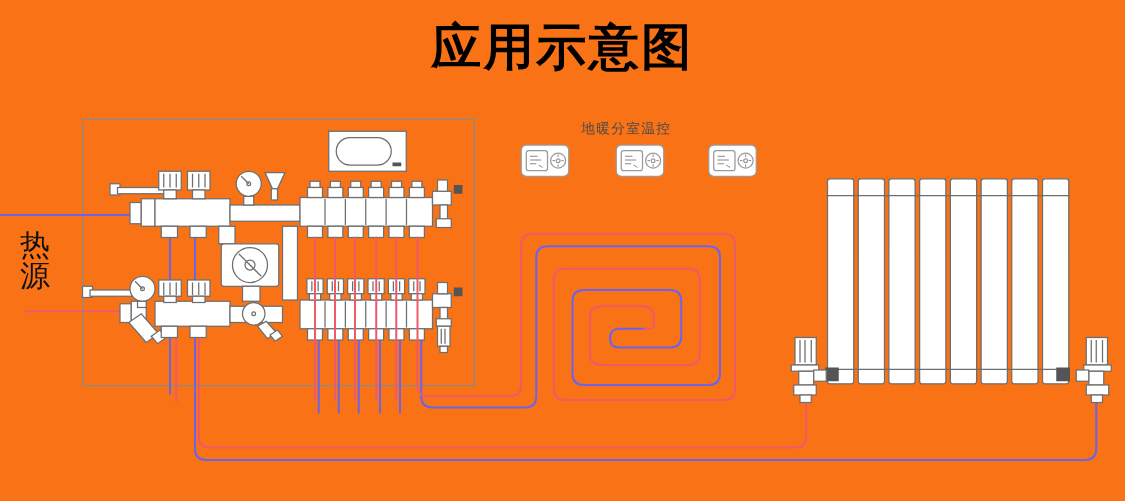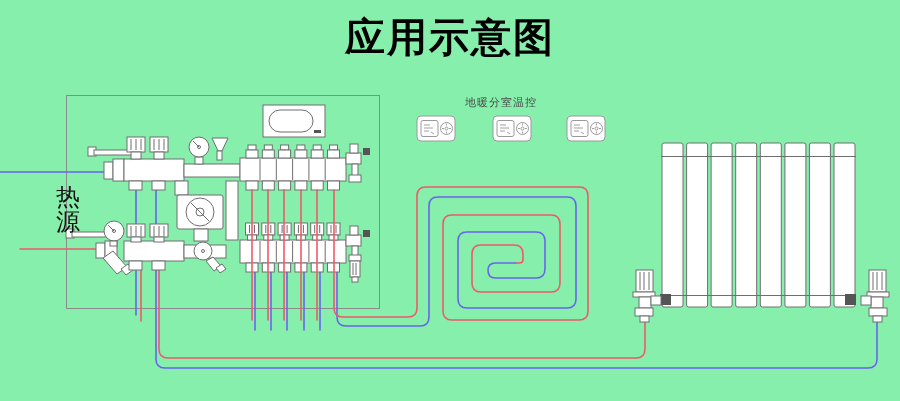--- a/index.html
+++ b/index.html
@@ -1,21 +1,21 @@
 <!DOCTYPE html>
 <html style="--c-supply: #ee5a68; --c-return: #6a64ec; --c-outline: #6e6e6e; --c-box: #8a8a8a;"><head>
 <meta charset="utf-8">
 <style>
   html,body{margin:0;padding:0;background:#fff;}
-  .stage{position:relative;width:900px;height:401px;background:#86efac;overflow:hidden;
+  .stage{position:relative;width:900px;height:401px;background:#f97316;overflow:hidden;
          font-family:"Liberation Sans",sans-serif;}
   .title{position:absolute;top:10px;left:0;width:100%;text-align:center;
          font-size:40px;font-weight:bold;color:#000;letter-spacing:2px;}
   .hs-label{position:absolute;left:12px;top:184px;width:32px;font-size:24px;
-         line-height:25px;color:#111;text-align:center;margin-left:40px;}
+         line-height:25px;color:#111;text-align:center;}
   .tstat-label{position:absolute;left:401px;top:95px;width:200px;text-align:center;
          font-size:11px;color:#4a4a4a;letter-spacing:1px;}
   .legend{position:absolute;left:761px;top:104px;}
   .lrow{display:flex;align-items:center;height:12px;}
   .lswatch{display:inline-block;width:46px;height:2px;margin-right:8px;}
   .llabel{font-size:10.5px;color:#333;}
   svg.diagram{position:absolute;left:0;top:0;}
   .box{fill:none;stroke:var(--c-box,#8a8a8a);stroke-width:1;}
   .pipe{fill:none;stroke-width:1.6;stroke-linecap:round;}
   .eq *{stroke:var(--c-outline,#6e6e6e);fill:#fff;stroke-width:1;}

